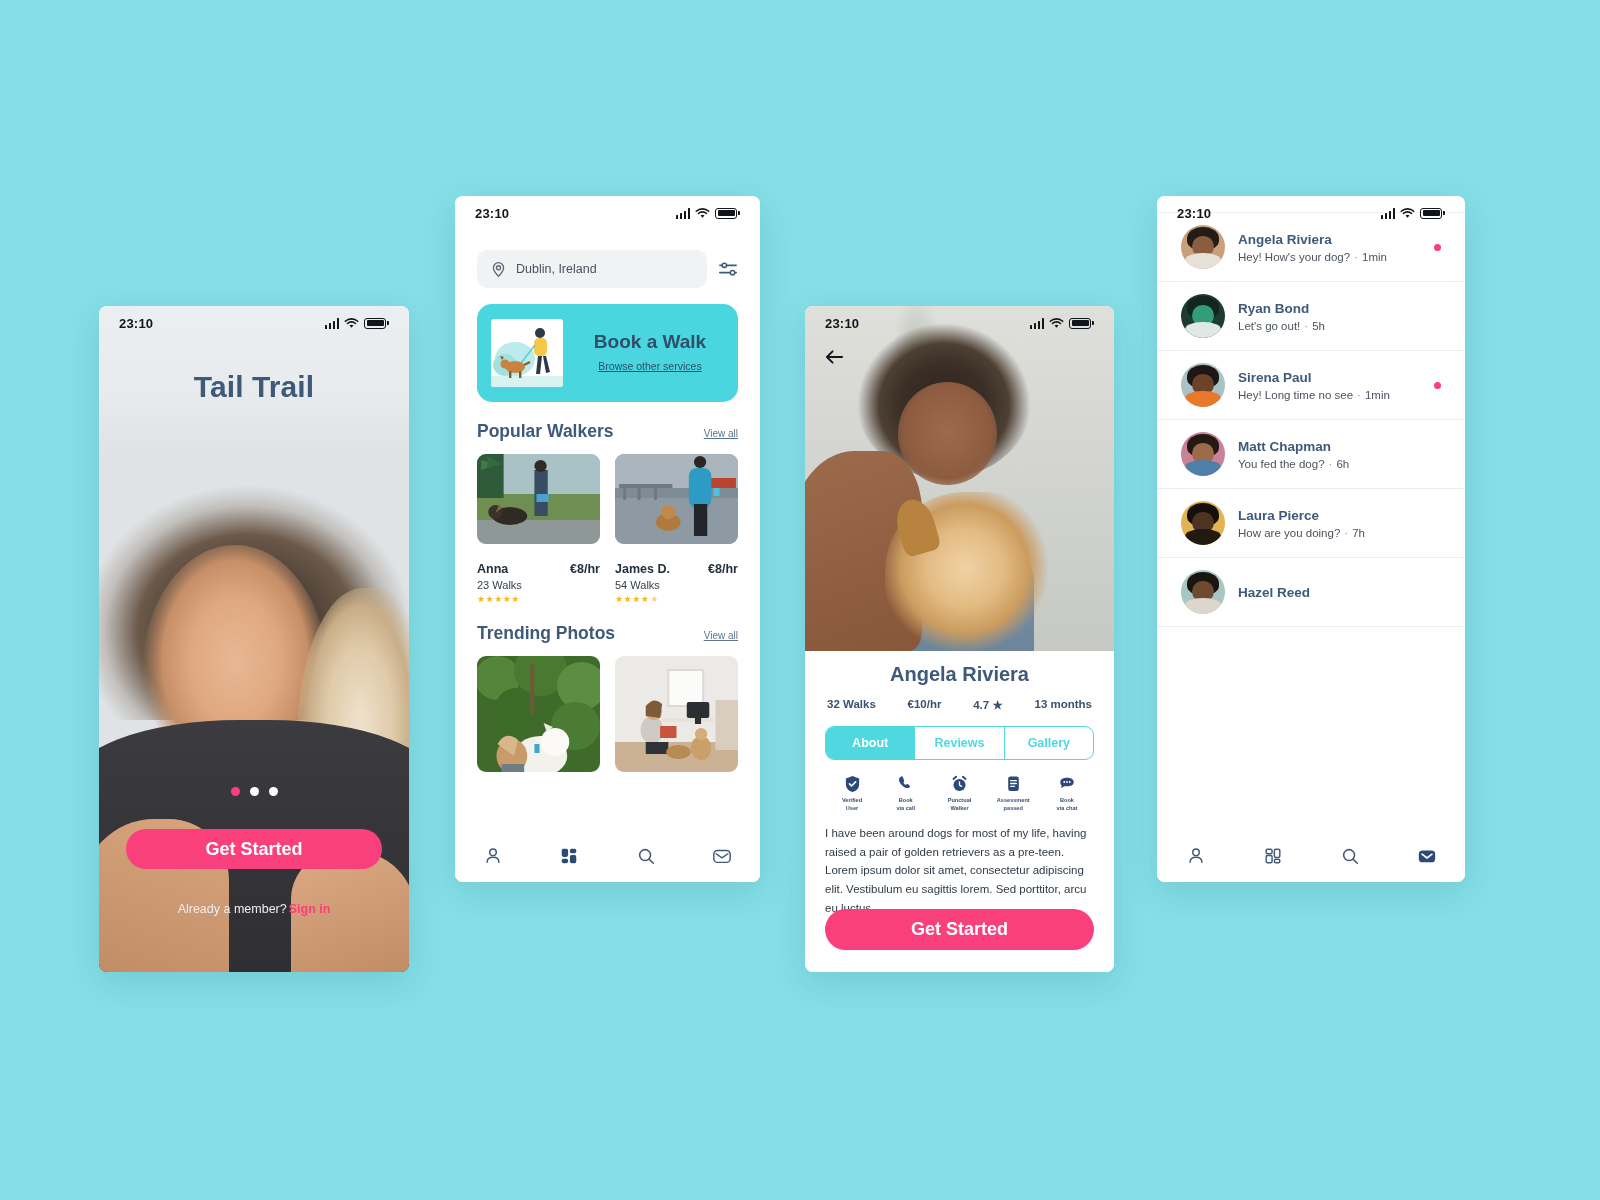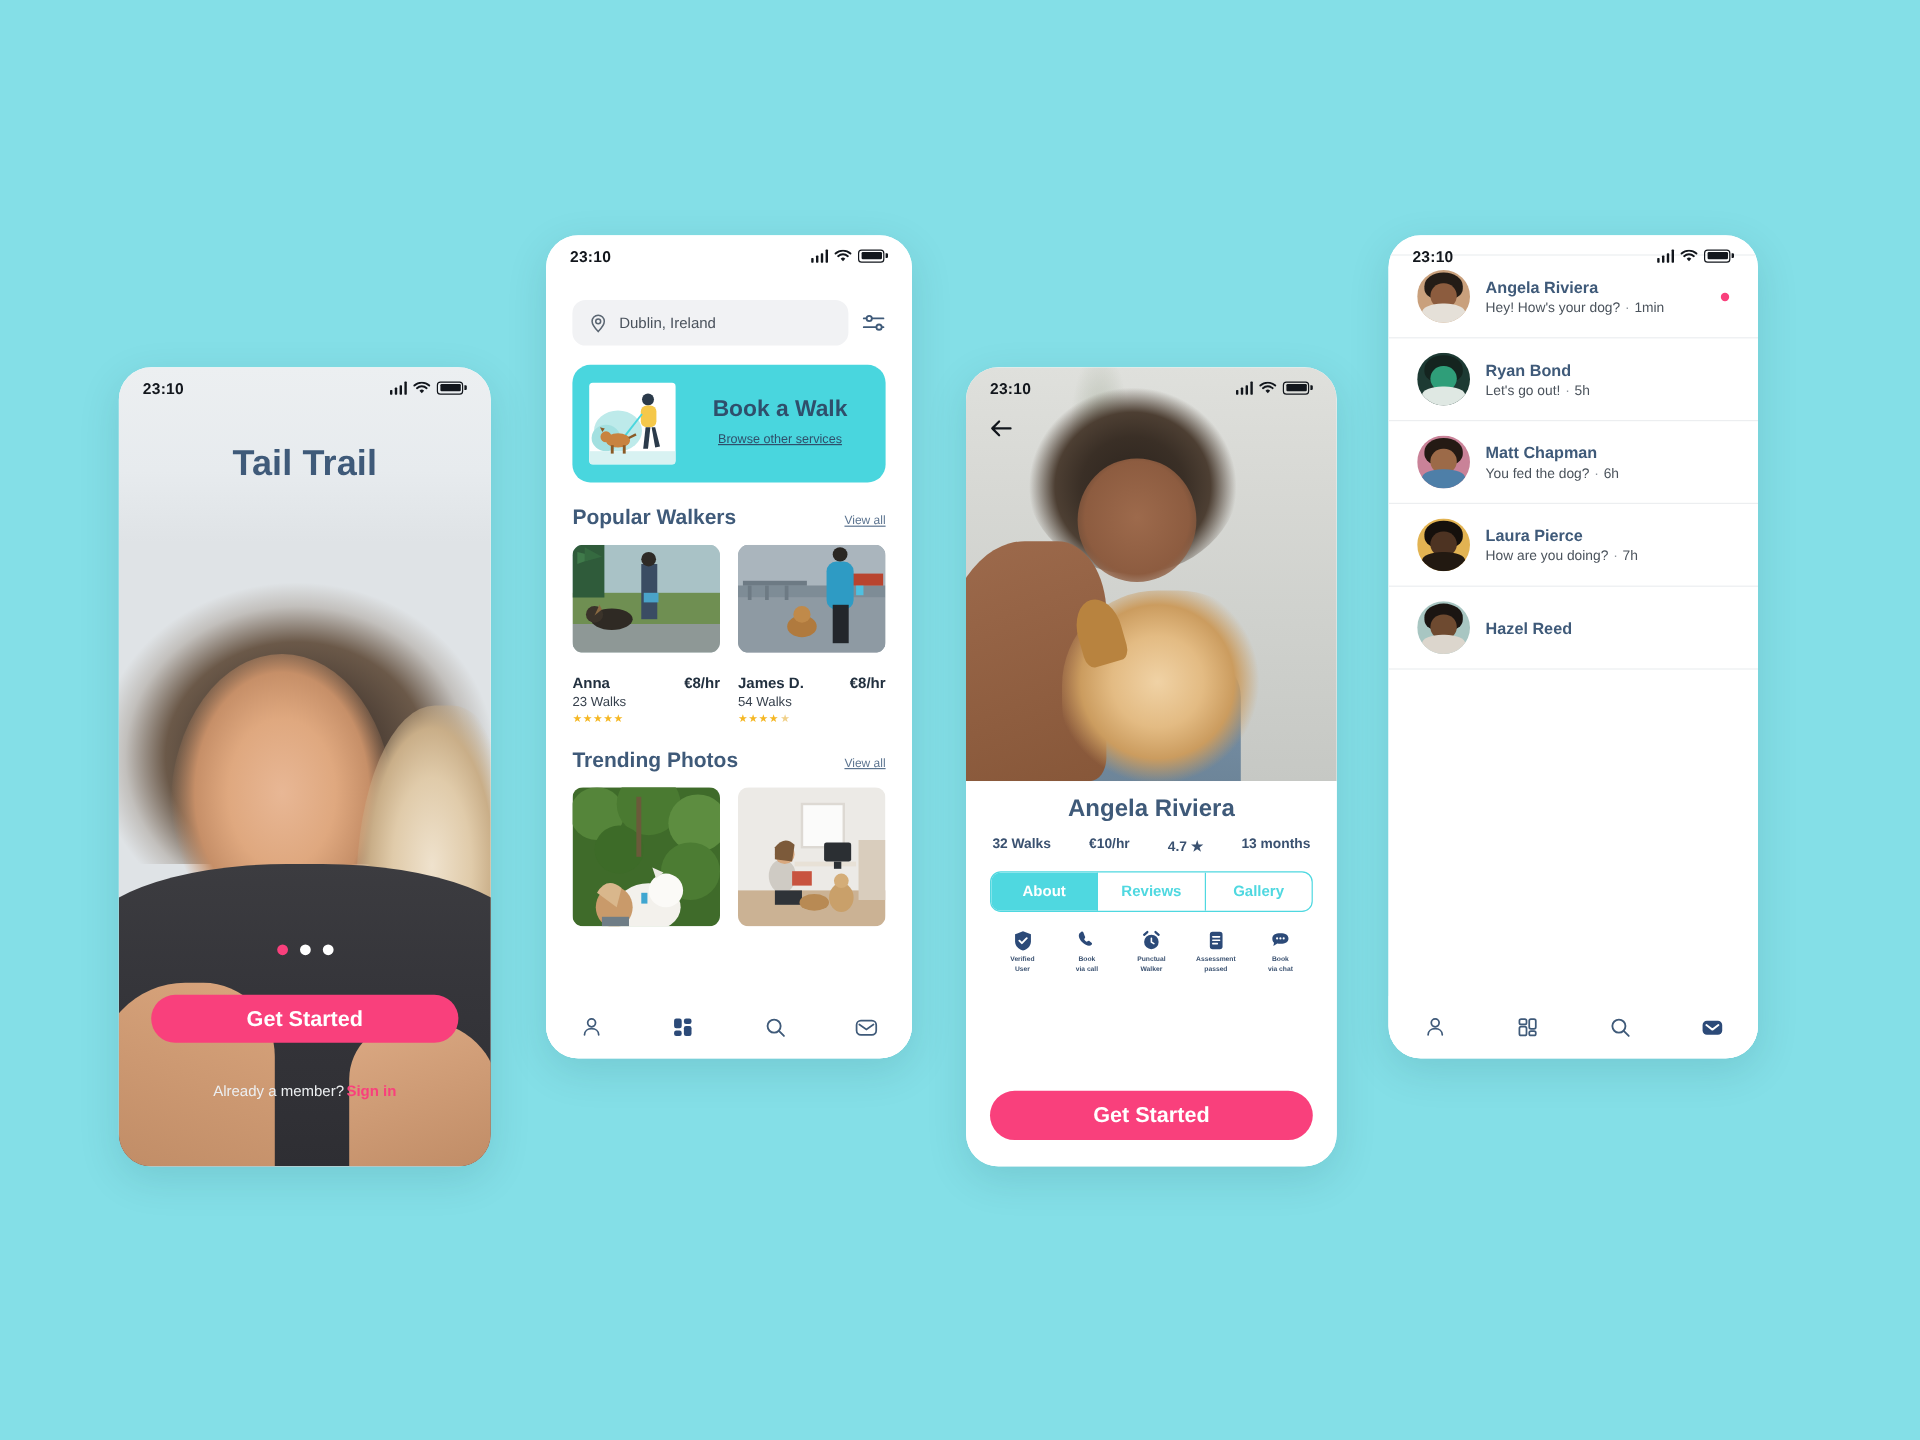--- a/index.html
+++ b/index.html
@@ -8,21 +8,21 @@
     background: #84dfe7;
     font-family: "Liberation Sans", sans-serif;
     overflow: hidden;
   }
   .stage { position: relative; width: 1600px; height: 1200px; }
 
   
   .phone {
     position: absolute;
     background: #ffffff;
-    border-radius: 27px;
+    border-radius: 8px;
     overflow: hidden;
     box-shadow: 0 10px 34px rgba(0,60,70,.13);
   }
   .phone-inner { position: relative; width: 100%; height: 100%; overflow: hidden; }
 
   
   .statusbar {
     position: absolute; top: 0; left: 0; right: 0; height: 34px;
     display: flex; align-items: center; justify-content: space-between;
     padding: 0 20px; z-index: 40;
@@ -553,20 +553,21 @@
               <path d="M2.4 7.4c0-3 2.6-4.6 7.1-4.6s7.1 1.6 7.1 4.6-2.6 4.6-7.1 4.6c-1 0-1.9-.1-2.7-.2L3.3 14l.6-2.8c-1-.8-1.5-2-1.5-3.8z" fill="#2c4a78"></path>
               <circle cx="6.6" cy="7.4" r=".95" fill="#fff"></circle>
                   <circle cx="9.5" cy="7.4" r=".95" fill="#fff"></circle>
                   <circle cx="12.4" cy="7.4" r=".95" fill="#fff"></circle>
             </svg>
               </div>
             <div class="badge-lb"><span>Book</span><br><span>via chat</span></div>
           </div>
         </div>
 
+        <div class="p3-bio">I have been around dogs for most of my life, having raised a pair of golden retrievers as a pre-teen. Lorem ipsum dolor sit amet, consectetur adipiscing elit. Vestibulum eu sagittis lorem. Sed porttitor, arcu eu luctus</div>
       </div>
 
       <button class="btn-pink" id="p3-get">Get Started</button>
     </div>
   </div>
 
   <div class="phone" id="phone4">
     <div class="phone-inner">
       <div class="p4-body">
         <div class="statusbar">
@@ -616,20 +617,33 @@
               <div class="av-head" style="background:#2f9e79"></div>
               <div class="av-torso" style="background:#dfe8e3"></div>
             </div>
             <div class="chat-txt">
               <div class="chat-name">Ryan Bond</div>
               <div class="chat-prev"><span>Let's go out!</span><span class="sep">·</span><span>5h</span></div>
             </div>
             <div class="chat-dot hide"></div>
           </div>
 
+          <div class="chat-row">
+            <div class="avatar">
+              <div class="av-bg" style="background:#a9c2c6"></div>
+              <div class="av-hair" style="background:#1e1713"></div>
+              <div class="av-head" style="background:#6b4328"></div>
+              <div class="av-torso" style="background:#e8792a"></div>
+            </div>
+            <div class="chat-txt">
+              <div class="chat-name">Sirena Paul</div>
+              <div class="chat-prev"><span>Hey! Long time no see</span><span class="sep">·</span><span>1min</span></div>
+            </div>
+            <div class="chat-dot"></div>
+          </div>
 
           <div class="chat-row">
             <div class="avatar">
               <div class="av-bg" style="background:#c98298"></div>
               <div class="av-hair" style="background:#241a14"></div>
               <div class="av-head" style="background:#9c6a48"></div>
               <div class="av-torso" style="background:#4e7fa8"></div>
             </div>
             <div class="chat-txt">
               <div class="chat-name">Matt Chapman</div>

